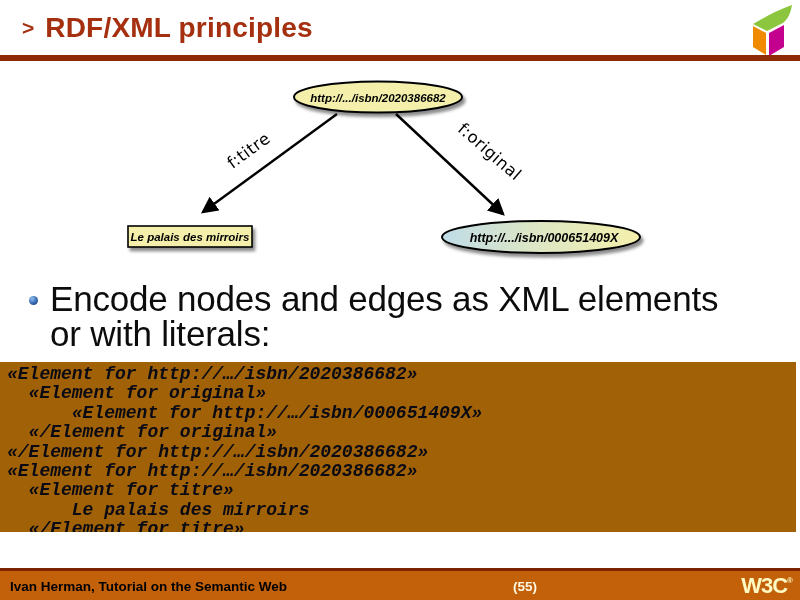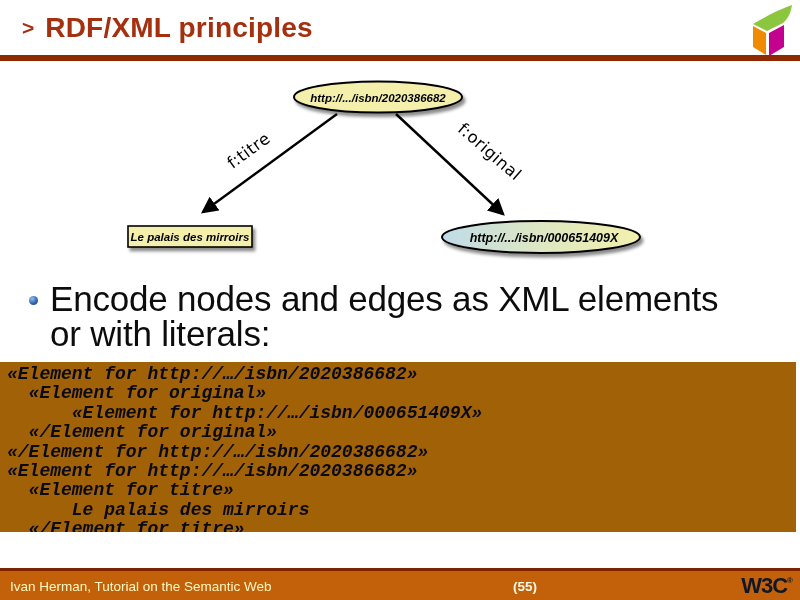--- a/index.html
+++ b/index.html
@@ -34,25 +34,25 @@
   .code {
     position:absolute; left:0; top:362px; width:796px; height:170px; box-sizing:border-box;
     margin:0; padding:3px 0 0 7px; background:#a16207;
     font-family:"Liberation Mono", monospace; font-weight:bold;
     font-size:18px; line-height:19.4px; color:#0a0a14; white-space:pre; overflow:hidden;font-style:italic;
   }
   
   .footer { position:absolute; left:0; top:568px; width:800px; height:32px; box-sizing:border-box;
             background:#C2610A; border-top:3px solid #7E2200; }
   .footer-author { position:absolute; left:10px; top:50%; transform:translateY(-50%);
-                   color:#fef9c3; font-weight:normal; font-size:13.5px; white-space:nowrap; }
+                   color:#000000; font-weight:bold; font-size:13.5px; white-space:nowrap; }
   .footer-page { position:absolute; left:480px; width:90px; top:50%; transform:translateY(-50%);
                  text-align:center; color:#FFF9E3; font-weight:bold; font-size:13.5px; }
   .w3c { position:absolute; right:7px; top:50%; transform:translateY(-50%);
-         color:#0f172a; font-weight:bold; font-size:22px; letter-spacing:-1px; white-space:nowrap; }
+         color:#fef9c3; font-weight:bold; font-size:22px; letter-spacing:-1px; white-space:nowrap; }
   .w3c sup { font-size:8px; letter-spacing:0; vertical-align:10px; }
 </style>
 </head>
 <body>
 
 <div class="slide">
 
   <div class="titlebar">
     <span class="title-marker">&gt;</span><span class="page-title">RDF/XML principles</span>
   </div>

